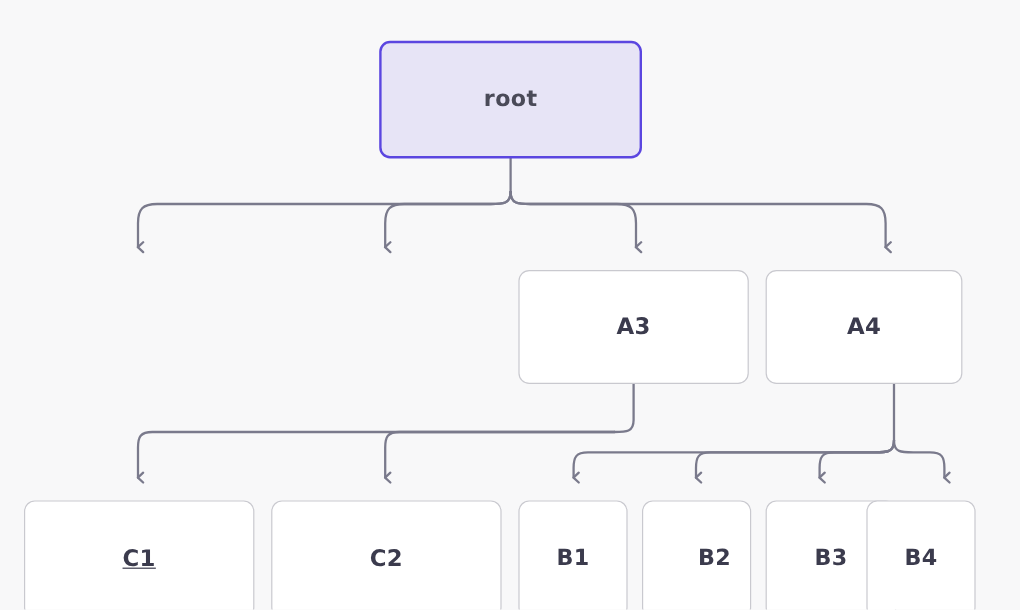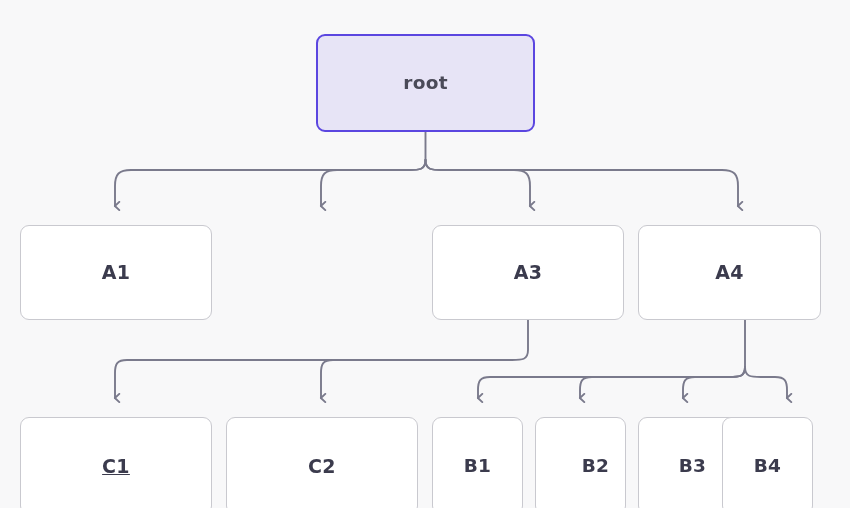--- a/index.html
+++ b/index.html
@@ -116,30 +116,27 @@
       <path d="M745,347 C745,357 751,357 761,357
                L775,357 C785,357 787,361 787,370
                L787,378" marker-end="url(#chev)"></path>
     </g>
   </svg>
 
   <div class="node root-node" style="left:316px; top:14px; width:219px; height:98px;">
     <span class="node-label">root</span>
   </div>
 
-  <div class="node" style="left:20px; top:205px; width:192px; height:95px;">
-    <span class="node-label">A1</span>
-  </div>
 
 
   <div class="node" style="left:432px; top:205px; width:192px; height:95px;">
     <span class="node-label">A3</span>
   </div>
 
-  <div class="node" style="left:638px; top:205px; width:183px; height:95px;text-align:right;">
+  <div class="node" style="left:638px; top:205px; width:164px; height:95px;text-align:right;">
     <span class="node-label">A4</span>
   </div>
 
   <div class="node" style="left:20px; top:397px; width:192px; height:98px;text-decoration:underline;">
     <span class="node-label">C1</span>
   </div>
 
   <div class="node" style="left:226px; top:397px; width:192px; height:98px;">
     <span class="node-label">C2</span>
   </div>

